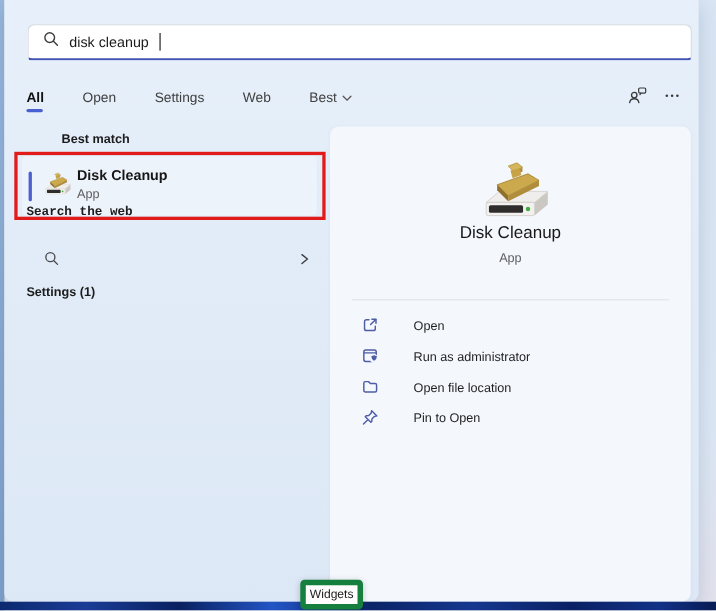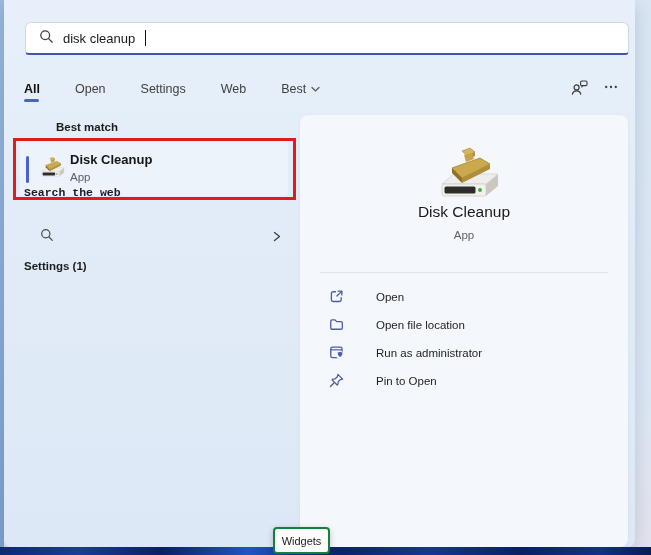--- a/index.html
+++ b/index.html
@@ -58,21 +58,21 @@
     font-size:11.5px;color:#616161;}
   .pv-divider{position:absolute;left:20px;right:20px;top:157px;height:1px;background:#dfe3ea;}
   .actions{position:absolute;left:0;top:168px;width:100%;}
   .action-row{display:flex;align-items:center;height:28px;padding-left:28px;gap:31px;
     font-size:11.5px;color:#1f1f1f;cursor:pointer;}
   .action-row svg{flex:0 0 auto;}
   
   .taskbar{position:absolute;left:0;top:547px;width:651px;height:8px;
     background:linear-gradient(90deg,#0c2a70 0%,#1a3c96 12%,#0a2160 25%,#2254c4 38%,#0b2468 52%,#15378e 66%,#0a2064 80%,#123287 92%,#081c54 100%);}
   .tooltip{position:absolute;left:273px;top:527px;width:57px;height:27px;z-index:10;
-    background:#fdfdfd;border:2px solid #15803d;border-radius:4px;
+    background:#fdfdfd;border:5px solid #15803d;border-radius:4px;
     box-shadow:0 2px 6px rgba(0,0,0,.22);display:flex;align-items:center;justify-content:center;
     font-size:11px;color:#1b1b1b;}
 </style>
 </head>
 <body>
 
 <div class="desktop-strip-left"></div>
 
 <div class="flyout">
 
@@ -191,39 +191,39 @@
           <svg width="17" height="17" viewBox="0 0 16 16" fill="none" stroke="#4d5da6" stroke-width="1.25" stroke-linecap="round" stroke-linejoin="round">
               <path d="M7,3.5 H4.8 C3.8,3.5 3.2,4.1 3.2,5.1 v6 c0,1 0.6,1.6 1.6,1.6 h6 c1,0 1.6,-0.6 1.6,-1.6 V9"></path>
               <path d="M9.5,3 h3.5 v3.5"></path>
               <path d="M12.8,3.2 L8.4,7.6"></path>
             </svg>
         </span>
         <span>Open</span>
       </div>
       <div class="action-row">
         <span>
-          <svg width="17" height="17" viewBox="0 0 16 16" fill="none" stroke="#4d5da6" stroke-width="1.25" stroke-linejoin="round">
-              <path d="M2.6,5 c0,-0.8 0.5,-1.3 1.3,-1.3 h2.7 l1.6,1.6 h4 c0.8,0 1.3,0.5 1.3,1.3 v4.6 c0,0.8 -0.5,1.3 -1.3,1.3 H3.9 c-0.8,0 -1.3,-0.5 -1.3,-1.3 z"></path>
-            </svg>
-        </span>
-        <span>Open file location</span>
-      </div>
-      <div class="action-row">
-        <span>
           <svg width="17" height="17" viewBox="0 0 16 16">
               <rect x="2.6" y="3" width="10.6" height="9.8" rx="1.6" fill="none" stroke="#4d5da6" stroke-width="1.25"></rect>
               <path d="M2.6,5.5 h10.6" stroke="#4d5da6" stroke-width="1.1"></path>
               <circle cx="11.4" cy="10.4" r="3.7" fill="#f4f7fc"></circle>
               <path d="M11.4,7.4 c0.8,0.45 1.6,0.65 2.3,0.65 0,2.1 -0.85,3.45 -2.3,4.1 -1.45,-0.65 -2.3,-2 -2.3,-4.1 0.7,0 1.5,-0.2 2.3,-0.65 z" fill="#4d5da6"></path>
             </svg>
         </span>
         <span>Run as administrator</span>
       </div>
       <div class="action-row">
         <span>
+          <svg width="17" height="17" viewBox="0 0 16 16" fill="none" stroke="#4d5da6" stroke-width="1.25" stroke-linejoin="round">
+              <path d="M2.6,5 c0,-0.8 0.5,-1.3 1.3,-1.3 h2.7 l1.6,1.6 h4 c0.8,0 1.3,0.5 1.3,1.3 v4.6 c0,0.8 -0.5,1.3 -1.3,1.3 H3.9 c-0.8,0 -1.3,-0.5 -1.3,-1.3 z"></path>
+            </svg>
+        </span>
+        <span>Open file location</span>
+      </div>
+      <div class="action-row">
+        <span>
           <svg width="17" height="17" viewBox="0 0 16 16" fill="none" stroke="#4d5da6" stroke-width="1.2" stroke-linecap="round" stroke-linejoin="round">
               <path d="M9.3,2.2 L13.8,6.7 L11.6,7.2 L9.6,9.2 L9.4,11.4 L8.6,12.2 L3.8,7.4 L4.6,6.6 L6.8,6.4 L8.8,4.4 Z"></path>
               <line x1="5.6" y1="10.4" x2="2.3" y2="13.7"></line>
             </svg>
         </span>
         <span>Pin to Open</span>
       </div>
     </div>
   </div>
 

